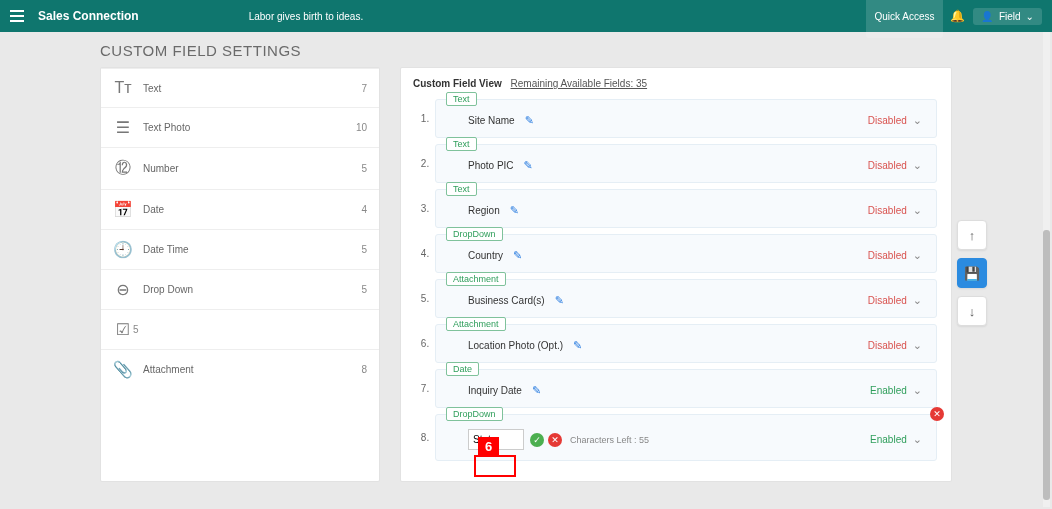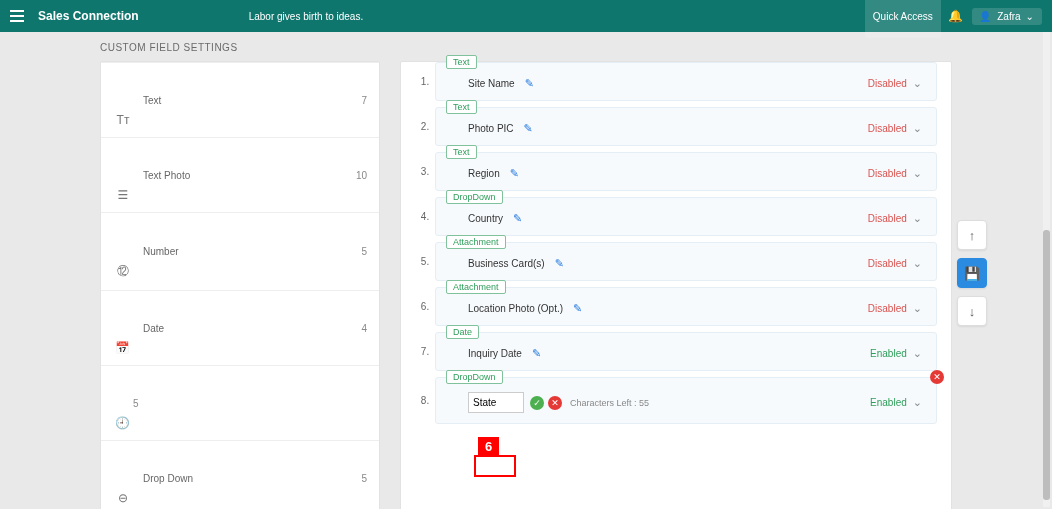--- a/index.html
+++ b/index.html
@@ -6,29 +6,29 @@
 body { background: #e9e9e9; width: 1052px; height: 509px; overflow: hidden; position: relative; }
 .topbar { background: #0f766e; height: 32px; display: flex; align-items: center; color: #fff; padding: 0 10px; font-size: 11px; }
 .menu-icon { width: 18px; height: 18px; display: flex; flex-direction: column; justify-content: center; gap: 3px; margin-right: 10px; cursor: pointer; }
 .menu-icon span { height: 2px; background: #fff; width: 14px; }
 .brand { font-weight: bold; font-size: 12px; margin-right: 110px; }
 .tagline { font-size: 10px; flex: 1; }
 .topbar-right { display: flex; align-items: center; gap: 8px; }
 .qa-btn { background: rgba(255,255,255,0.15); border-radius: 3px; padding: 16px 8px; font-size: 10px; cursor: pointer; }
 .bell-icon { font-size: 12px; cursor: pointer; }
 .user-chip { background: rgba(255,255,255,0.15); border-radius: 3px; padding: 3px 8px; font-size: 10px; display: flex; align-items: center; gap: 5px; cursor: pointer; }
-.page-title { font-size: 10px; color: #6a6a6a; padding: 10px 0 8px 100px; letter-spacing: 0.5px; }
+.page-title { font-size: 15px; color: #6a6a6a; padding: 10px 0 8px 100px; letter-spacing: 0.5px; }
 .content { display: flex; gap: 20px; padding: 0 100px; }
 .panel { background: #fff; border: 1px solid #e2e2e2; border-radius: 2px; }
 .panel-left { width: 280px; }
 .panel-right { flex: 1; }
 .panel-head { font-weight: bold; font-size: 10px; padding: 10px 12px; color: #333; }
 .panel-head .link { font-weight: normal; color: #555; text-decoration: underline; margin-left: 6px; font-size: 10px; }
 .elem-row { display: flex; align-items: center; padding: 10px 12px; border-top: 1px solid #eee; font-size: 10px; color: #666; cursor: pointer; }
-.elem-icon { width: 20px; text-align: center; color: #777; font-size: 12px; margin-top: 40px; }
+.elem-icon { width: 20px; text-align: center; color: #777; font-size: 16px; }
 .elem-label { flex: 1; margin-left: 10px; }
 .elem-count { color: #888; }
 .view-body { padding: 0 14px 14px 14px; }
 .field-row { display: flex; align-items: stretch; margin-bottom: 6px; font-size: 10px; }
 .row-num { width: 20px; display: flex; align-items: center; justify-content: center; color: #666; }
 .field-card { flex: 1; background: #f7fafd; border: 1px solid #e5eef5; border-radius: 3px; position: relative; padding: 14px 14px 10px 14px; }
 .type-badge { position: absolute; top: -8px; left: 10px; background: #fff; border: 1px solid #7fc29b; color: #2f9e5b; font-size: 9px; padding: 1px 6px; border-radius: 2px; }
 .field-main { display: flex; align-items: center; }
 .field-name { color: #333; margin-left: 18px; font-size: 10px; }
 .edit-icon { color: #2b7de0; margin-left: 10px; cursor: pointer; font-size: 11px; }
@@ -58,21 +58,21 @@
       <span></span>
       <span></span>
     </div>
   <div class="brand">Sales Connection</div>
   <div class="tagline">Labor gives birth to ideas.</div>
   <div class="topbar-right">
     <div class="qa-btn">Quick Access</div>
     <div class="bell-icon">🔔</div>
     <div class="user-chip">
       <span>👤</span>
-      <span>Zafra</span>
+      <span>Field</span>
       <span>⌄</span>
     </div>
   </div>
 </div>
 
 <div class="page-title">CUSTOM FIELD SETTINGS</div>
 
 <div class="content">
   <div class="panel panel-left">
     <div id="elem-list">
@@ -91,40 +91,45 @@
           <span class="elem-label">Number</span>
           <span class="elem-count">5</span>
         </div>
         <div class="elem-row">
           <span class="elem-icon">📅</span>
           <span class="elem-label">Date</span>
           <span class="elem-count">4</span>
         </div>
         <div class="elem-row">
           <span class="elem-icon">🕘</span>
+          <span class="elem-label">Date Time</span>
           <span class="elem-count">5</span>
         </div>
         <div class="elem-row">
           <span class="elem-icon">⊖</span>
           <span class="elem-label">Drop Down</span>
           <span class="elem-count">5</span>
         </div>
         <div class="elem-row">
           <span class="elem-icon">☑</span>
           <span class="elem-count">5</span>
         </div>
         <div class="elem-row">
           <span class="elem-icon">📎</span>
           <span class="elem-label">Attachment</span>
           <span class="elem-count">8</span>
         </div>
       </div>
   </div>
 
   <div class="panel panel-right">
+    <div class="panel-head">
+      <span>Custom Field View</span>
+      <span class="link">Remaining Available Fields: 35</span>
+    </div>
     <div class="view-body" id="field-list">
         <div class="field-row">
           <div class="row-num">1.</div>
           <div class="field-card">
             <div class="type-badge">Text</div>
             <div class="field-main">
               <span class="field-name">Site Name</span>
               <span class="edit-icon">✎</span>
               <div class="field-right">
                 <span class="status-disabled">Disabled</span>

